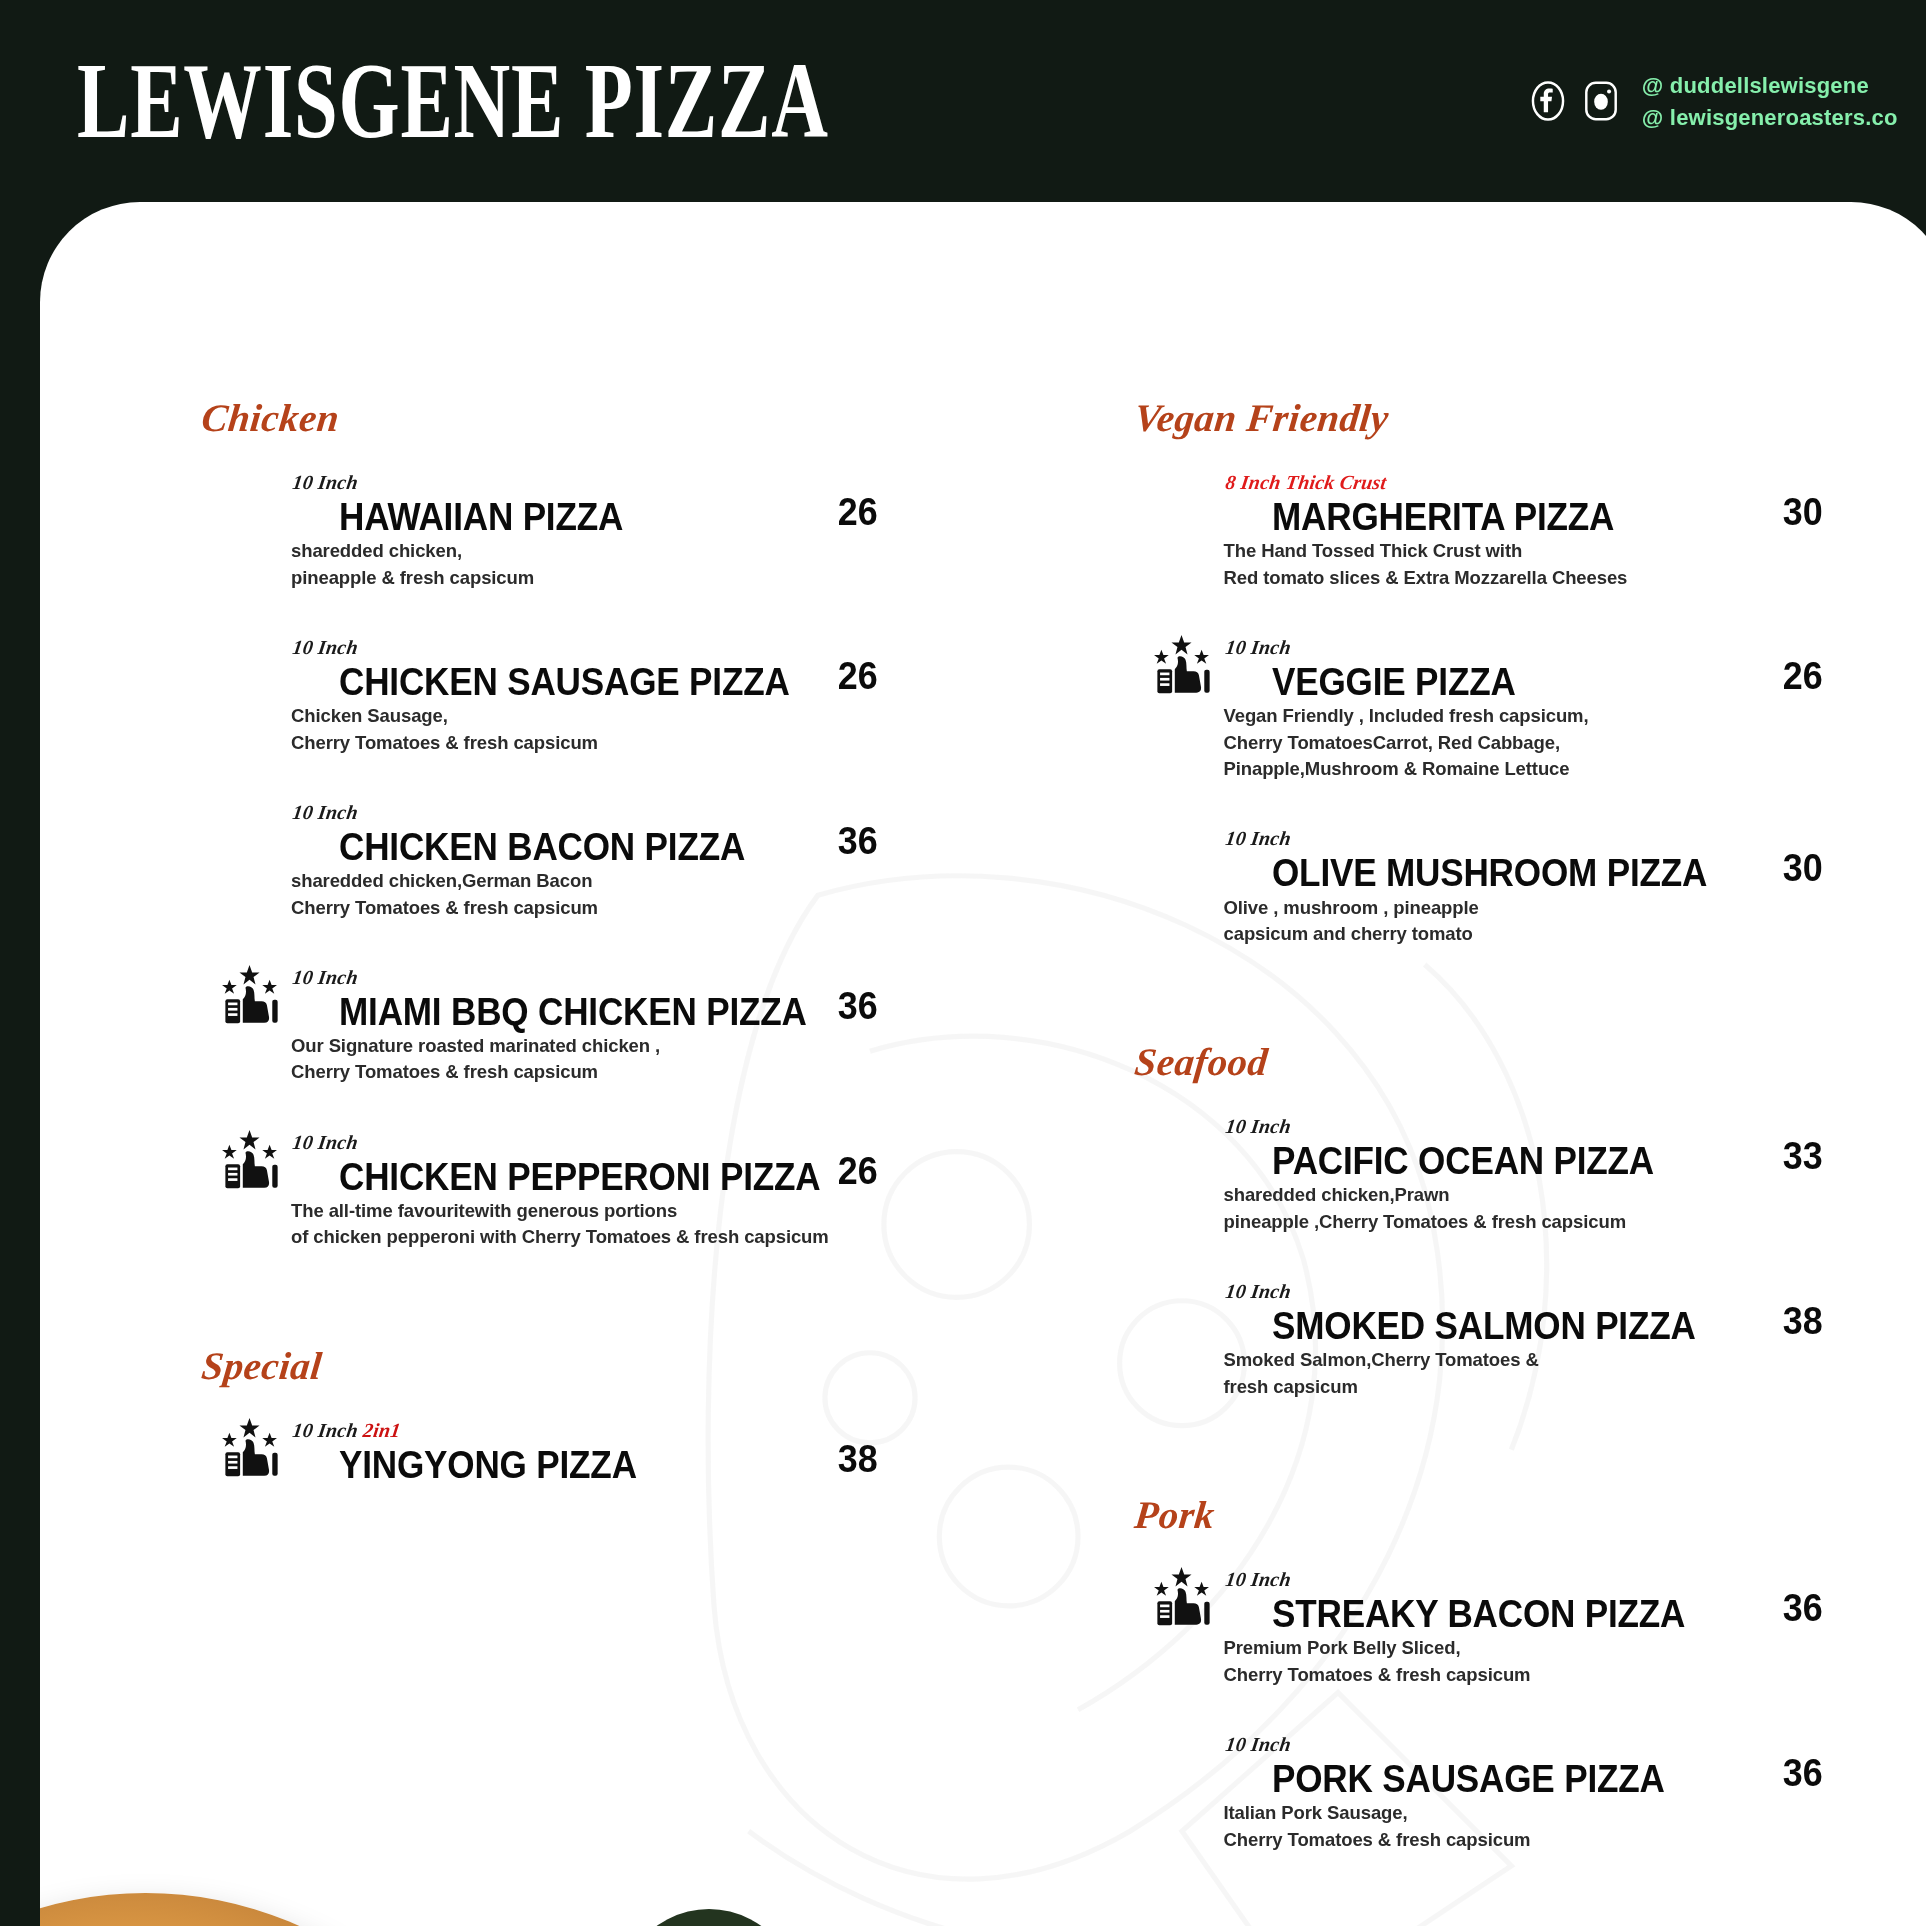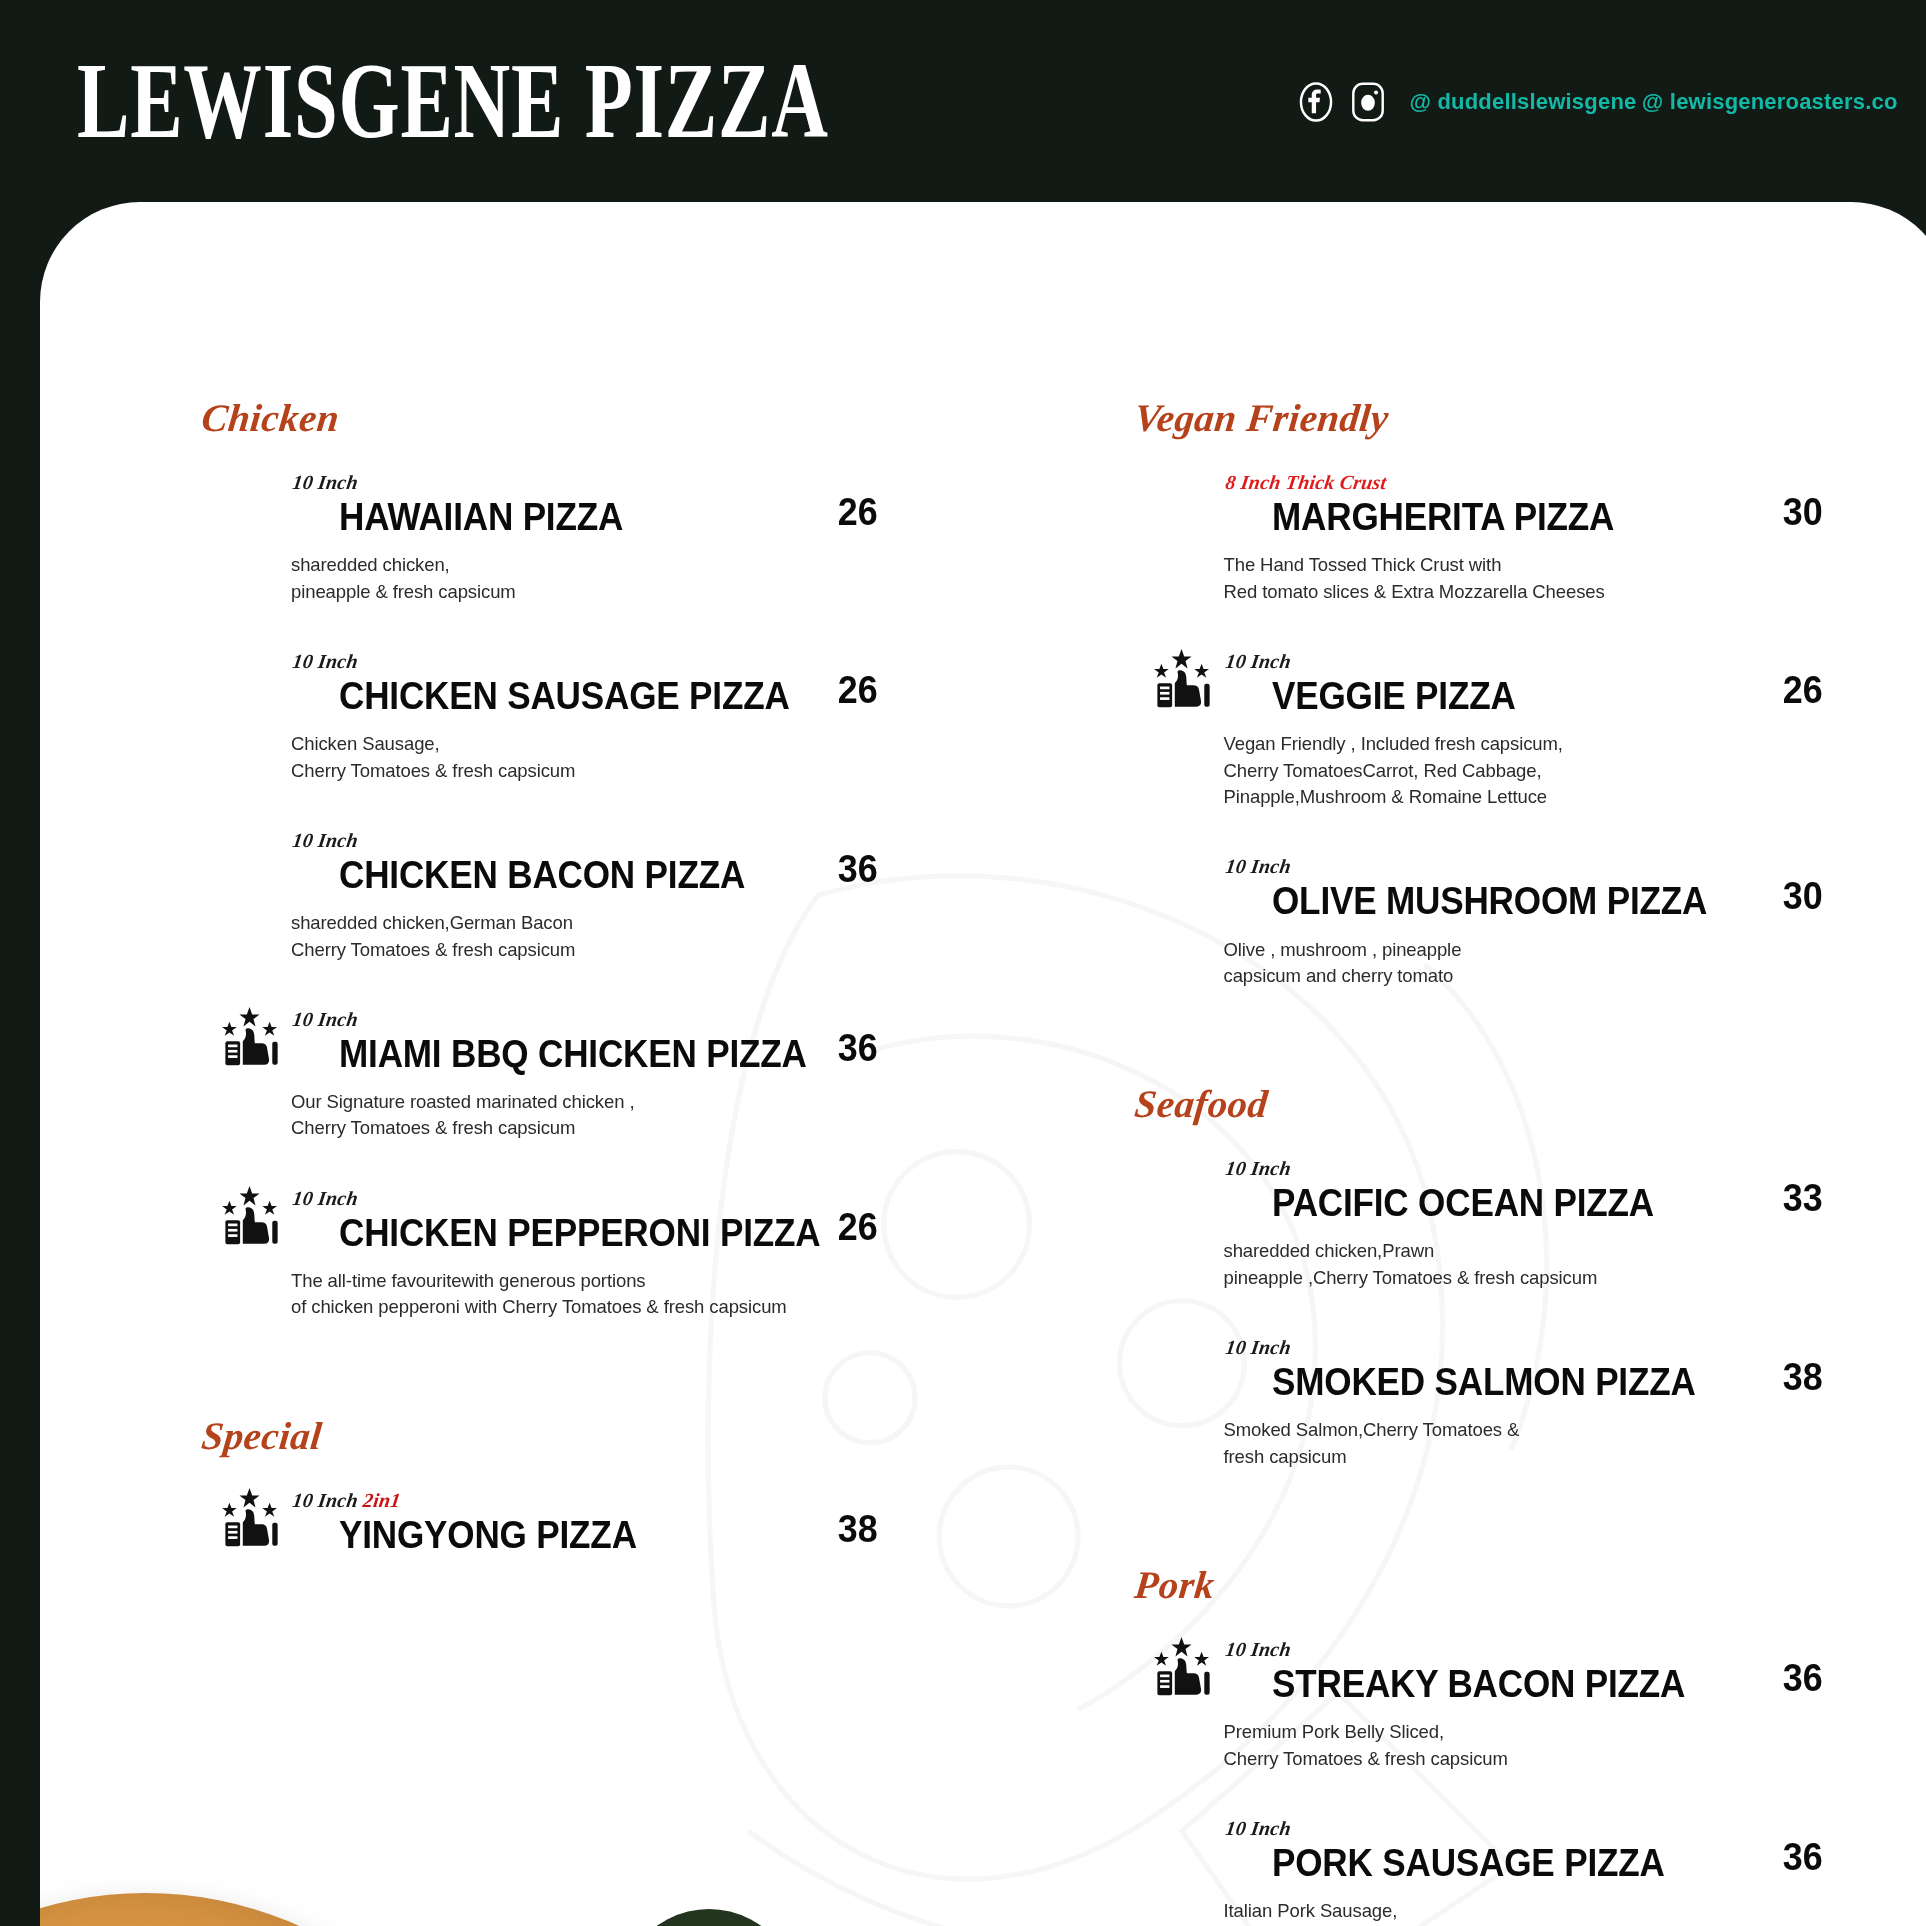--- a/index.html
+++ b/index.html
@@ -35,22 +35,22 @@
     white-space: nowrap;
   }
   .social-block {
     display: flex;
     align-items: center;
     gap: 20px;
     margin-right: 15.4px;
   }
   .social-icons { display: flex; gap: 10.8px; align-items: center; }
   .social-handles {
-    display: flex; flex-direction: row; gap: 5.4px;
-    color: #14b8a6;
+    display: flex; flex-direction: column; gap: 5.4px;
+    color: #86efac;
     font-size: 22px;
     font-weight: 600;
     letter-spacing: 0.2px;
     white-space: nowrap;
   }
 
   
   .card {
     position: absolute;
     top: 202px; left: 40px;
@@ -146,22 +146,22 @@
     transform: scaleX(0.92);
     white-space: nowrap;
   }
   .price-col-l { position: absolute; right: 139px; top: 18.5px; }
   .price-col-r { position: absolute; right: 127px; top: 18.5px; }
 
   .item-desc {
     font-size: 18.5px;
     line-height: 1.42;
     color: #2b2b2b;
-    font-weight: 400;
-    margin-top: 14px;
+    font-weight: 700;
+    margin-top: 0;
     white-space: pre-line;
     letter-spacing: -0.1px;
   }
 
   
   .meal-badge {
     position: absolute;
     top: 1707px; left: 561px;
     width: 216px; height: 270px;
     background: #23341f;

